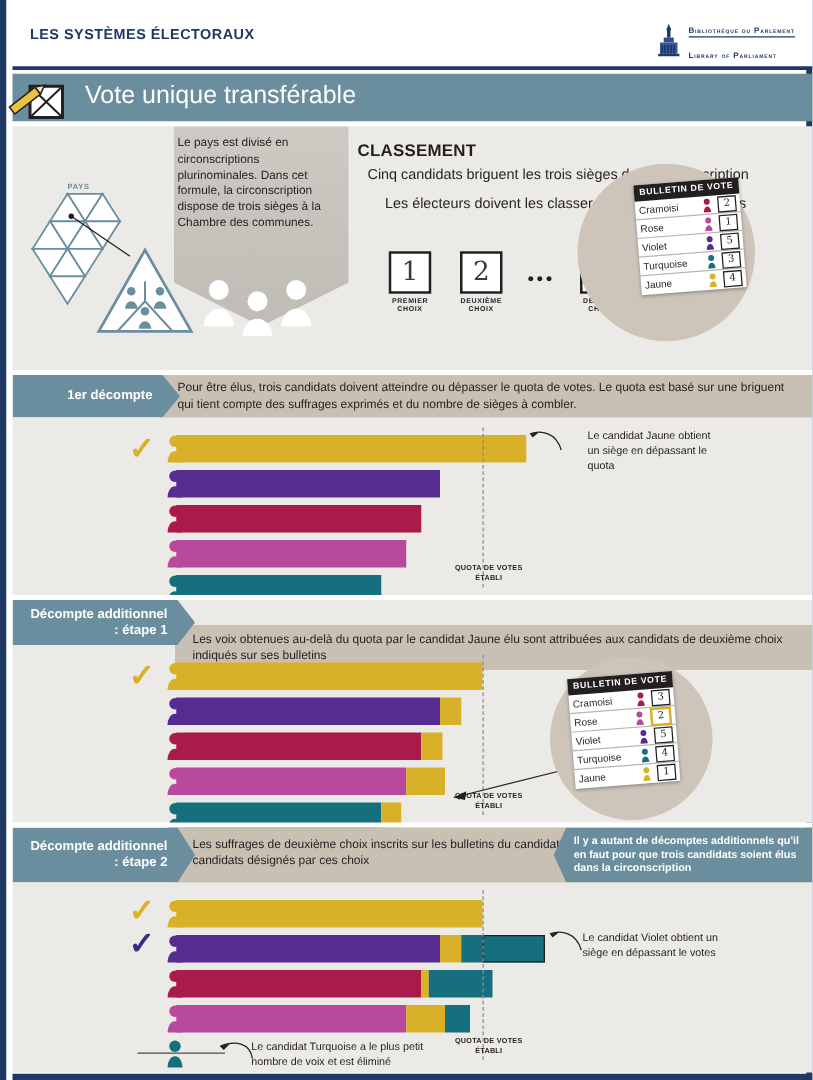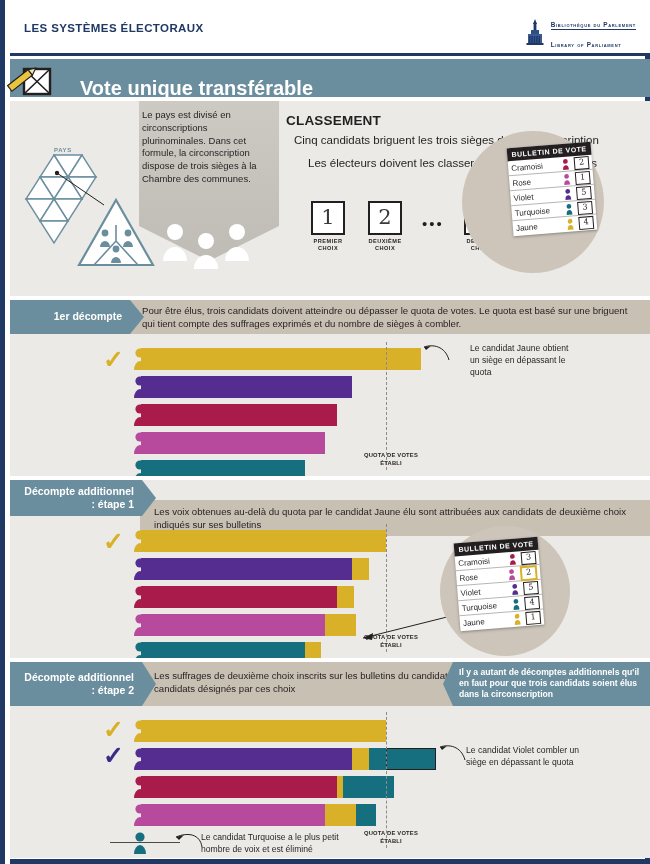--- a/index.html
+++ b/index.html
@@ -20,21 +20,21 @@
   .logo{position:absolute;right:14px;top:12px;display:flex;align-items:center;gap:6px;}
   .logo-mark{width:20px;height:28px;position:relative;}
   .logo-text{line-height:1.25;}
   .logo-l1{font-size:6.4px;letter-spacing:.7px;color:#1f3864;font-variant:small-caps;
            font-weight:bold;padding-bottom:1px;border-bottom:1px solid #1f3864;}
   .logo-l2{font-size:6.4px;letter-spacing:.7px;color:#1f3864;font-variant:small-caps;
            font-weight:bold;padding-top:1px;}
 
   
   .titleband{position:absolute;left:5px;top:59px;width:640px;height:38px;background:#6b8e9e;}
-  .titleband h1{margin:12px;position:absolute;left:58px;top:6px;font-size:20px;font-weight:bold;color:#fff;}
+  .titleband h1{margin:0;position:absolute;left:58px;top:6px;font-size:20px;font-weight:normal;color:#fff;}
   .ballotbox{position:absolute;left:8px;top:58px;width:46px;height:40px;}
 
   
   .panel{position:absolute;left:5px;width:640px;background:#eceae6;}
   .sep{position:absolute;left:5px;width:640px;height:4px;background:#fff;}
 
   
   .steptab{position:absolute;left:0;height:100%;background:#6b8e9e;color:#fff;
            font-size:10.5px;font-weight:bold;box-sizing:border-box;
            clip-path:polygon(0 0,calc(100% - 14px) 0,100% 50%,calc(100% - 14px) 100%,0 100%);
@@ -543,21 +543,21 @@
 
       <div class="quota-line" style="left:376px;top:6px;height:136px;"></div>
       <div class="quota-label" style="left:352px;top:124px;width:58px;">QUOTA DE VOTES ÉTABLI</div>
 
       <span style="position:absolute;left:427px;top:36px;">
         <svg width="30" height="22" viewBox="0 0 30 22">
           <path d="M28 18 C24 4 12 2 3 5" stroke="#231f20" stroke-width="1" fill="none"></path>
           <path d="M3 5 l7 -1 l-5 4 z" fill="#231f20"></path>
         </svg>
       </span>
-      <div class="callout" style="left:456px;top:38px;width:130px;">Le candidat Violet combler un siège en dépassant le quota</div>
+      <div class="callout" style="left:456px;top:38px;width:130px;">Le candidat Violet obtient un siège en dépassant le votes</div>
 
       <span style="position:absolute;left:160px;top:122px;">
         <svg width="34" height="22" viewBox="0 0 34 22">
           <path d="M32 19 C30 6 18 4 6 9" stroke="#231f20" stroke-width="1" fill="none"></path>
           <path d="M6 9 l8 -2 l-5 5 z" fill="#231f20"></path>
         </svg>
       </span>
       <div class="callout" style="left:191px;top:125px;width:155px;">Le candidat Turquoise a le plus petit nombre de voix et est éliminé</div>
     </div>
   </div>

